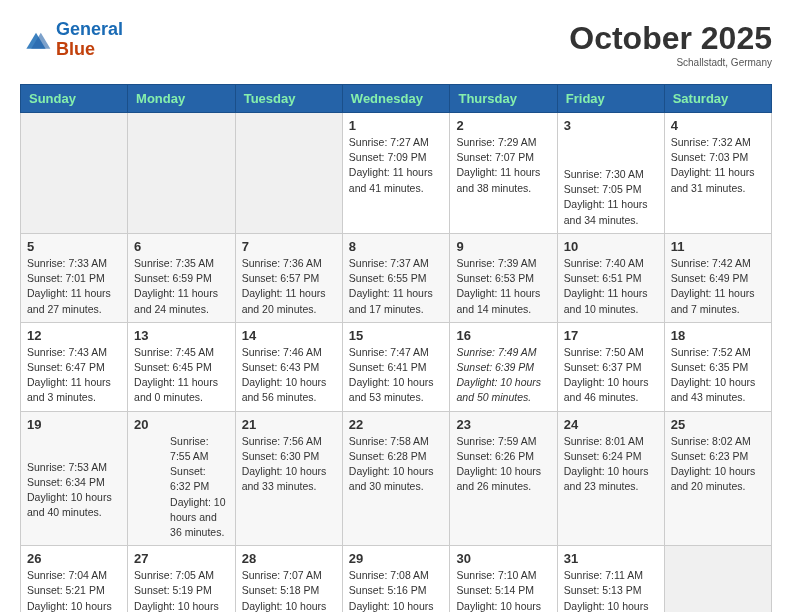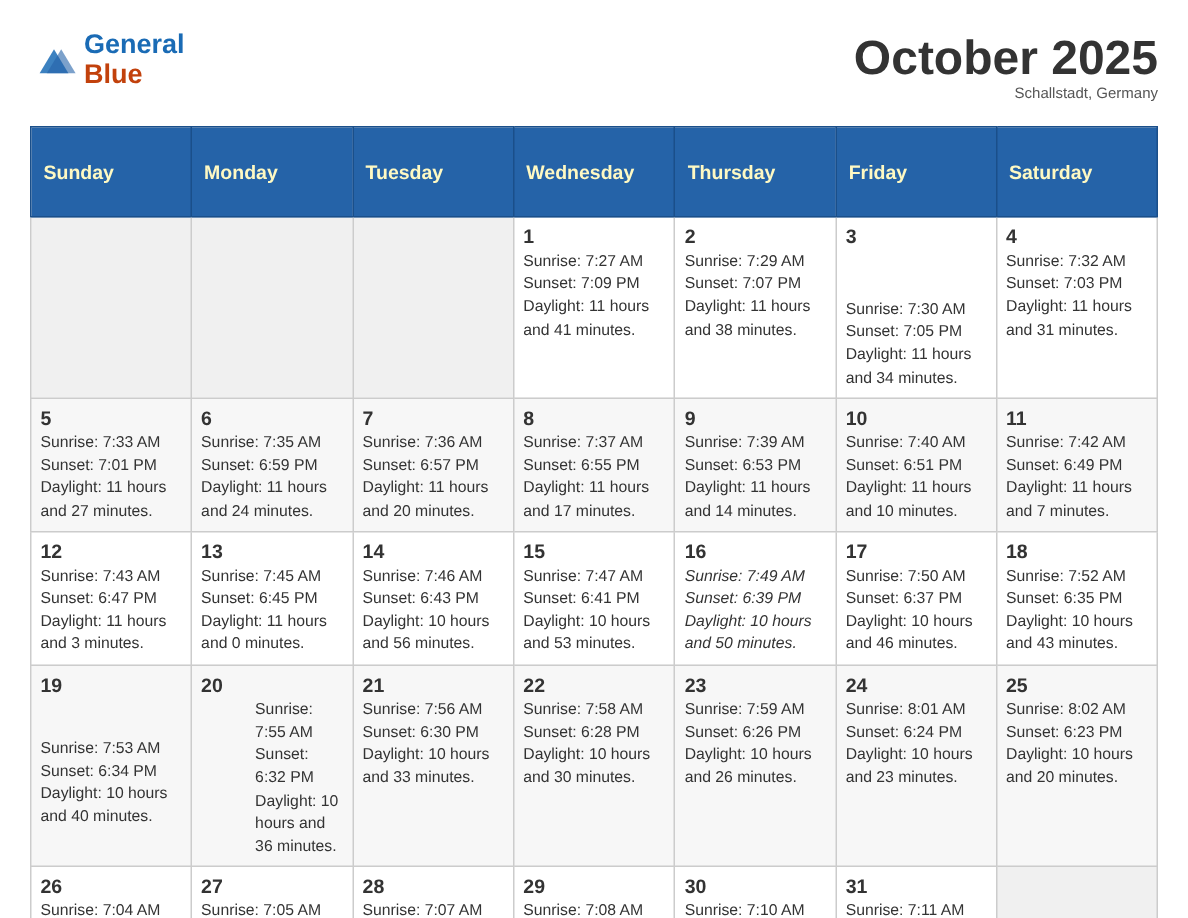--- a/index.html
+++ b/index.html
@@ -46,23 +46,23 @@
       font-size: 10px;
       color: #555;
     }
     .calendar {
       width: 100%;
       border-collapse: collapse;
       border: 1px solid #ccc;
     }
     .calendar th {
       background: #2563a8;
-      color: #fef9c3;
+      color: #86efac;
       text-align: left;
-      padding: 22px 8px;
+      padding: 6px 8px;
       font-size: 13px;
       font-weight: bold;
       border: 1px solid #1a4f8a;
     }
     .calendar td {
       border: 1px solid #ccc;
       vertical-align: top;
       padding: 5px 6px;
       width: 108px;
       min-height: 90px;

